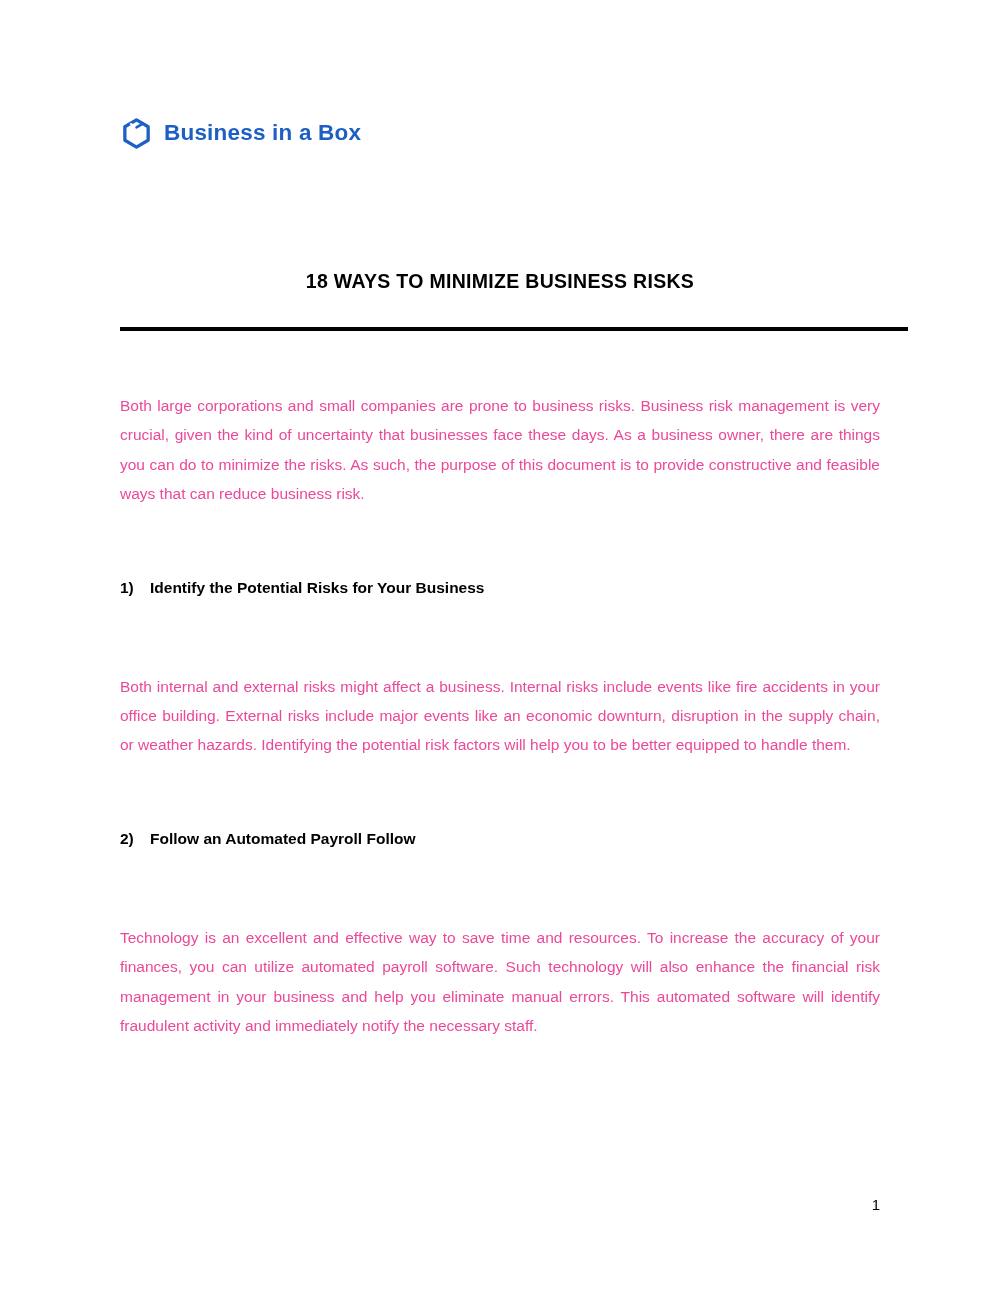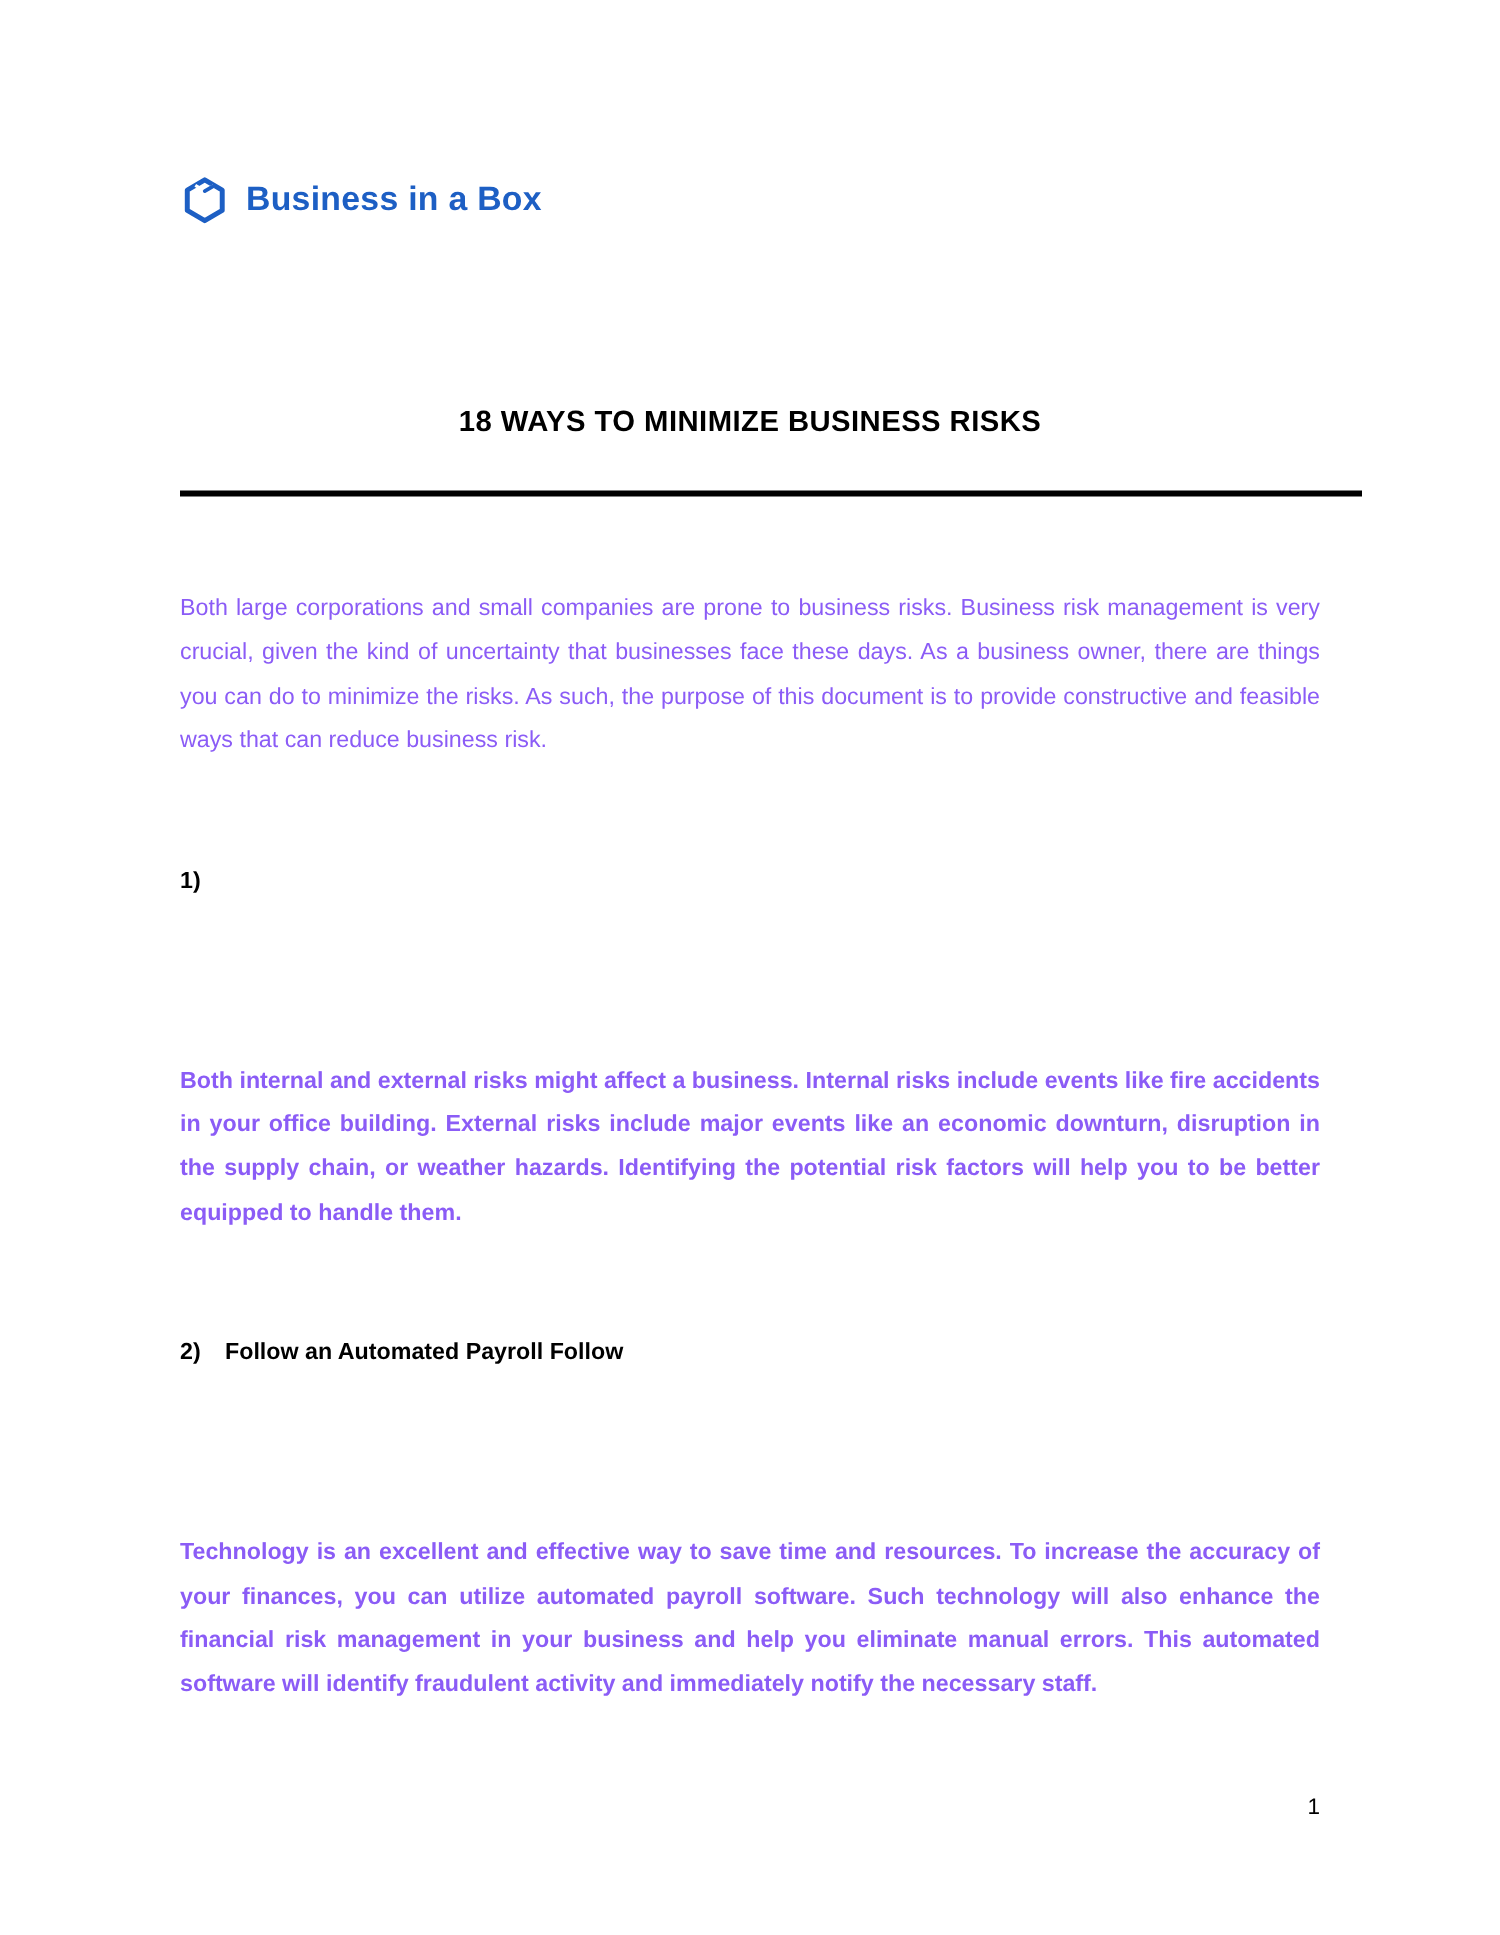--- a/index.html
+++ b/index.html
@@ -48,36 +48,36 @@
     margin-right: -28px; 
     height: 4px;
     background: #000000;
     border: none;
   }
   
   .para {
     font-size: 15.5px;
     line-height: 29.4px;
     text-align: justify;
-    color: #8b5cf6;
+    color: #ec4899;
   }
   .intro-para { margin-top: 60px; }
   .section-heading {
     margin-top: 71px;
     font-size: 15.5px;
     font-weight: bold;
     line-height: 16px;
     display: flex;
   }
   .heading-number {
     display: inline-block;
     width: 30px;
     flex: 0 0 auto;
   }
-  .section-body { margin-top: 110px; font-weight: bold; }
+  .section-body { margin-top: 76px; }
   
   .page-number {
     position: absolute;
     top: 1196px;
     right: 120px;
     font-size: 15px;
     color: #000000;
   }
 </style>
 </head>
@@ -96,20 +96,21 @@
     </div>
 
     <div class="doc-title">18 WAYS TO MINIMIZE BUSINESS RISKS</div>
 
     <div class="title-rule"></div>
 
     <p class="para intro-para">Both large corporations and small companies are prone to business risks. Business risk management is very crucial, given the kind of uncertainty that businesses face these days. As a business owner, there are things you can do to minimize the risks. As such, the purpose of this document is to provide constructive and feasible ways that can reduce business risk.</p>
 
     <div class="section-heading">
       <span class="heading-number">1)</span>
+      <span>Identify the Potential Risks for Your Business</span>
     </div>
     <p class="para section-body">Both internal and external risks might affect a business. Internal risks include events like fire accidents in your office building. External risks include major events like an economic downturn, disruption in the supply chain, or weather hazards. Identifying the potential risk factors will help you to be better equipped to handle them.</p>
 
     <div class="section-heading">
       <span class="heading-number">2)</span>
       <span>Follow an Automated Payroll Follow</span>
     </div>
     <p class="para section-body">Technology is an excellent and effective way to save time and resources. To increase the accuracy of your finances, you can utilize automated payroll software. Such technology will also enhance the financial risk management in your business and help you eliminate manual errors. This automated software will identify fraudulent activity and immediately notify the necessary staff.</p>
 
   </div>

